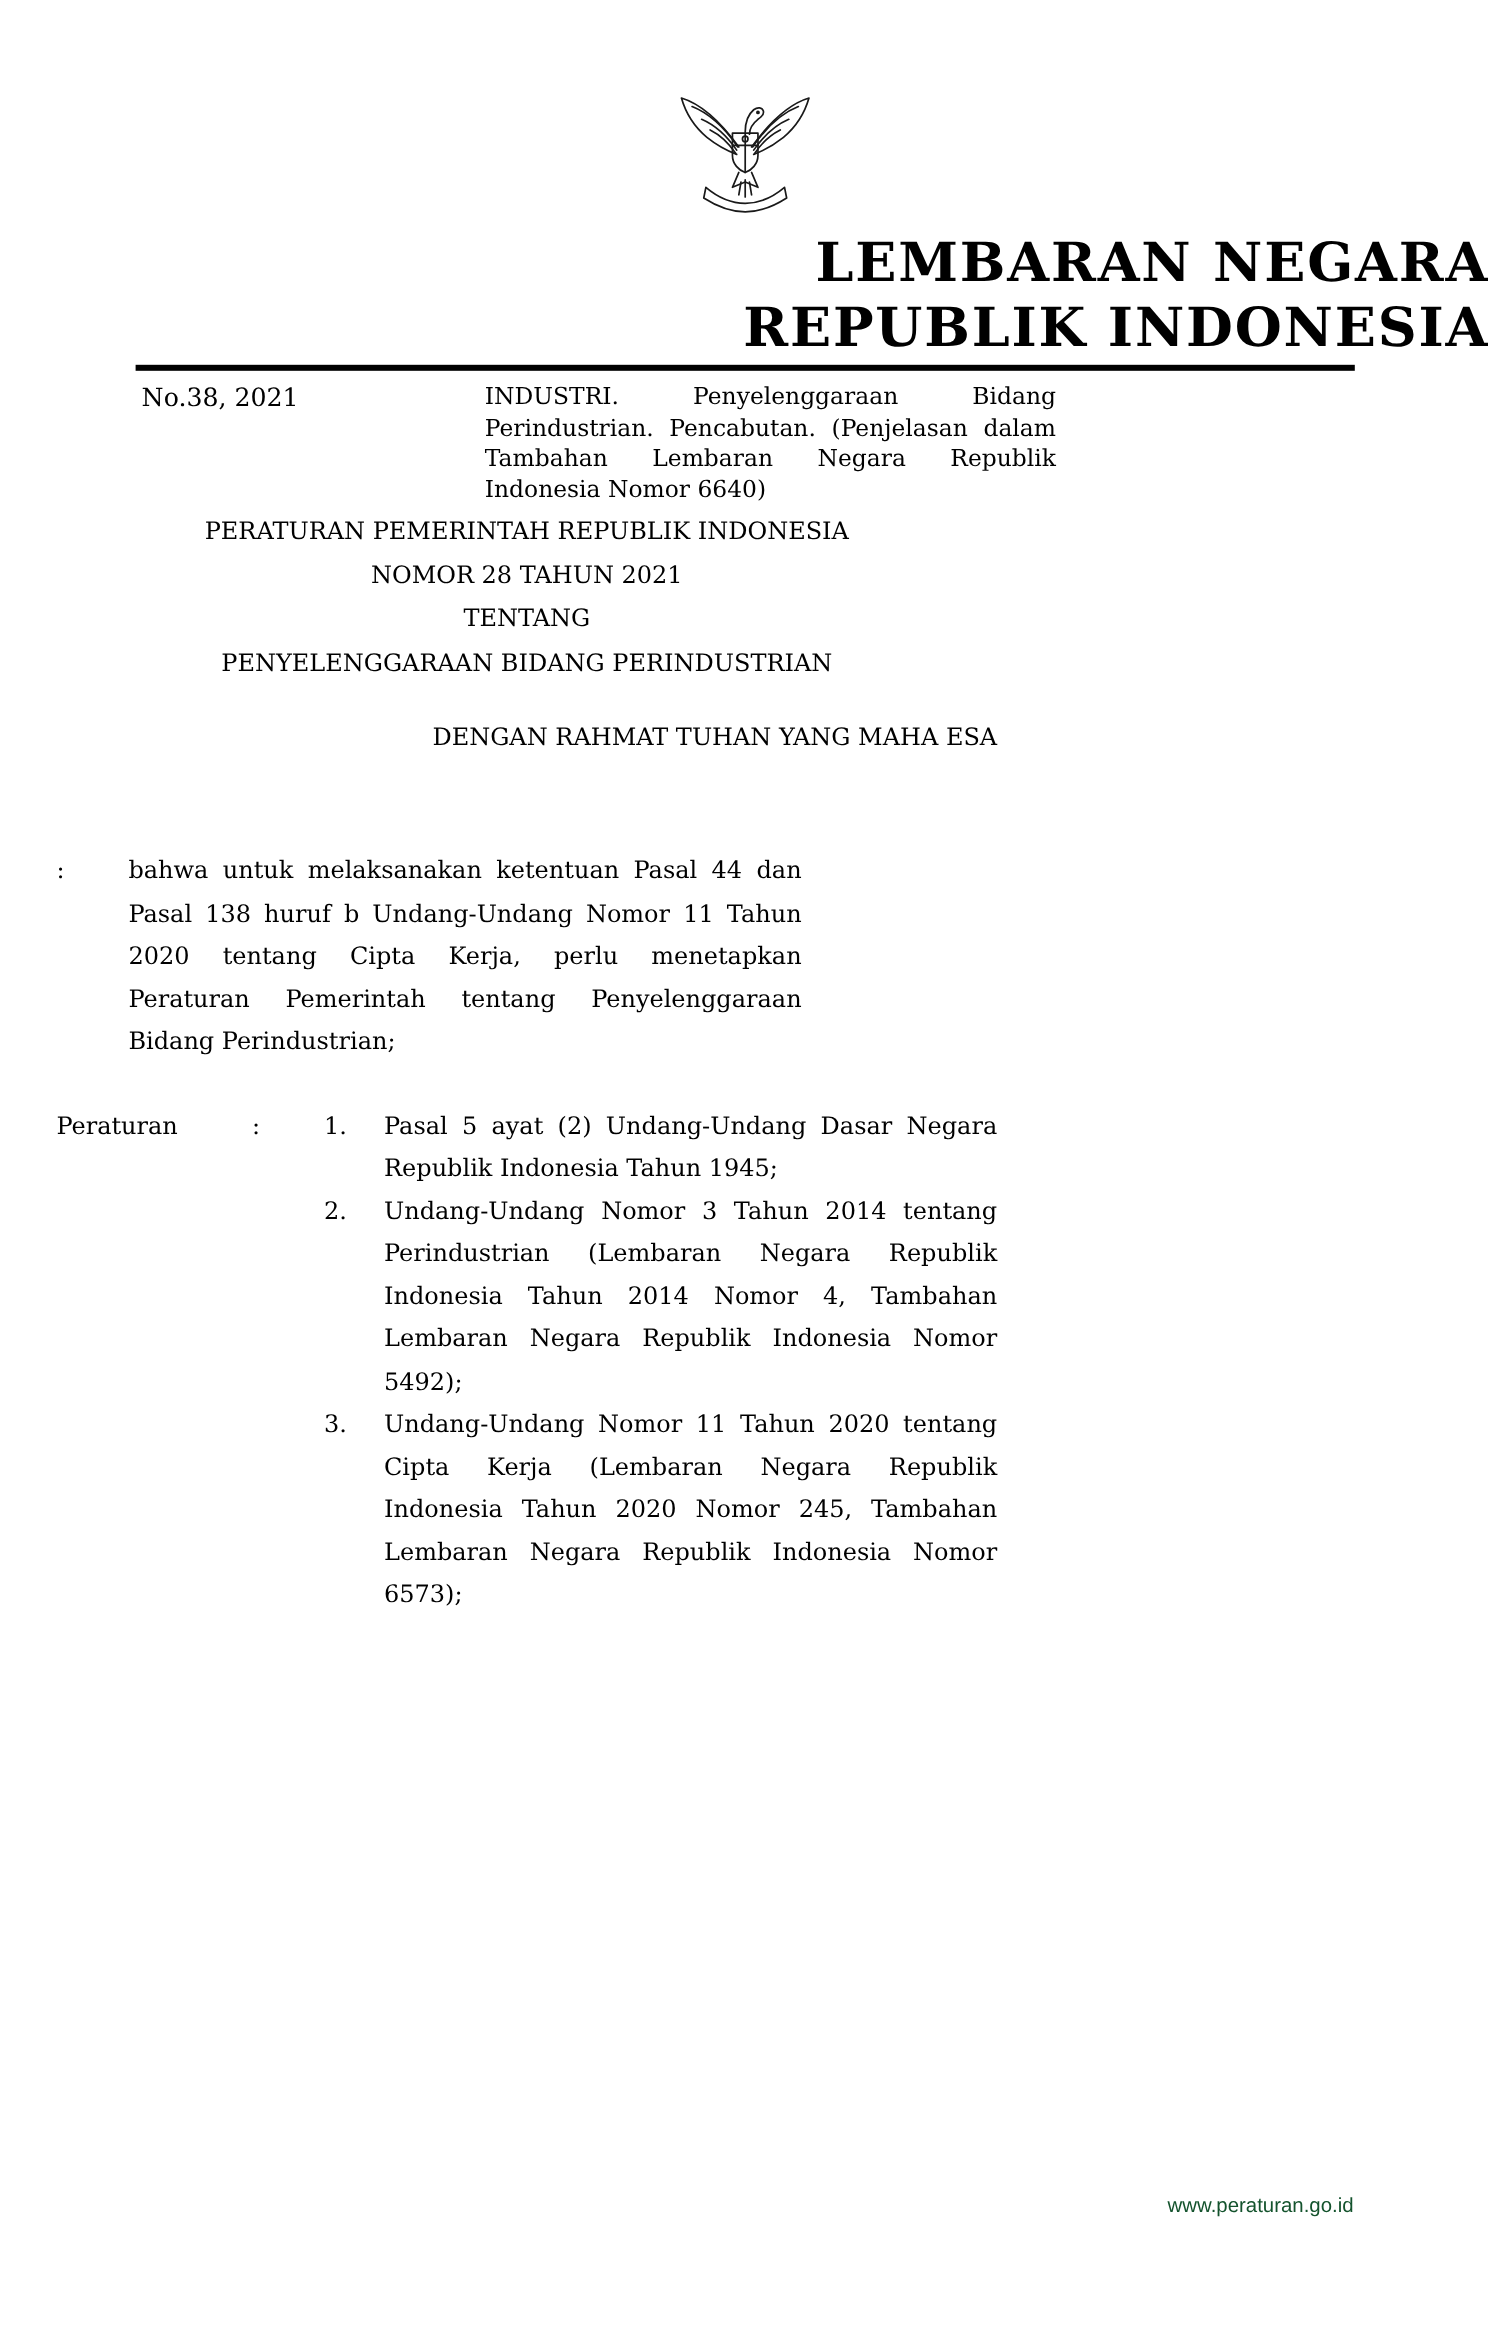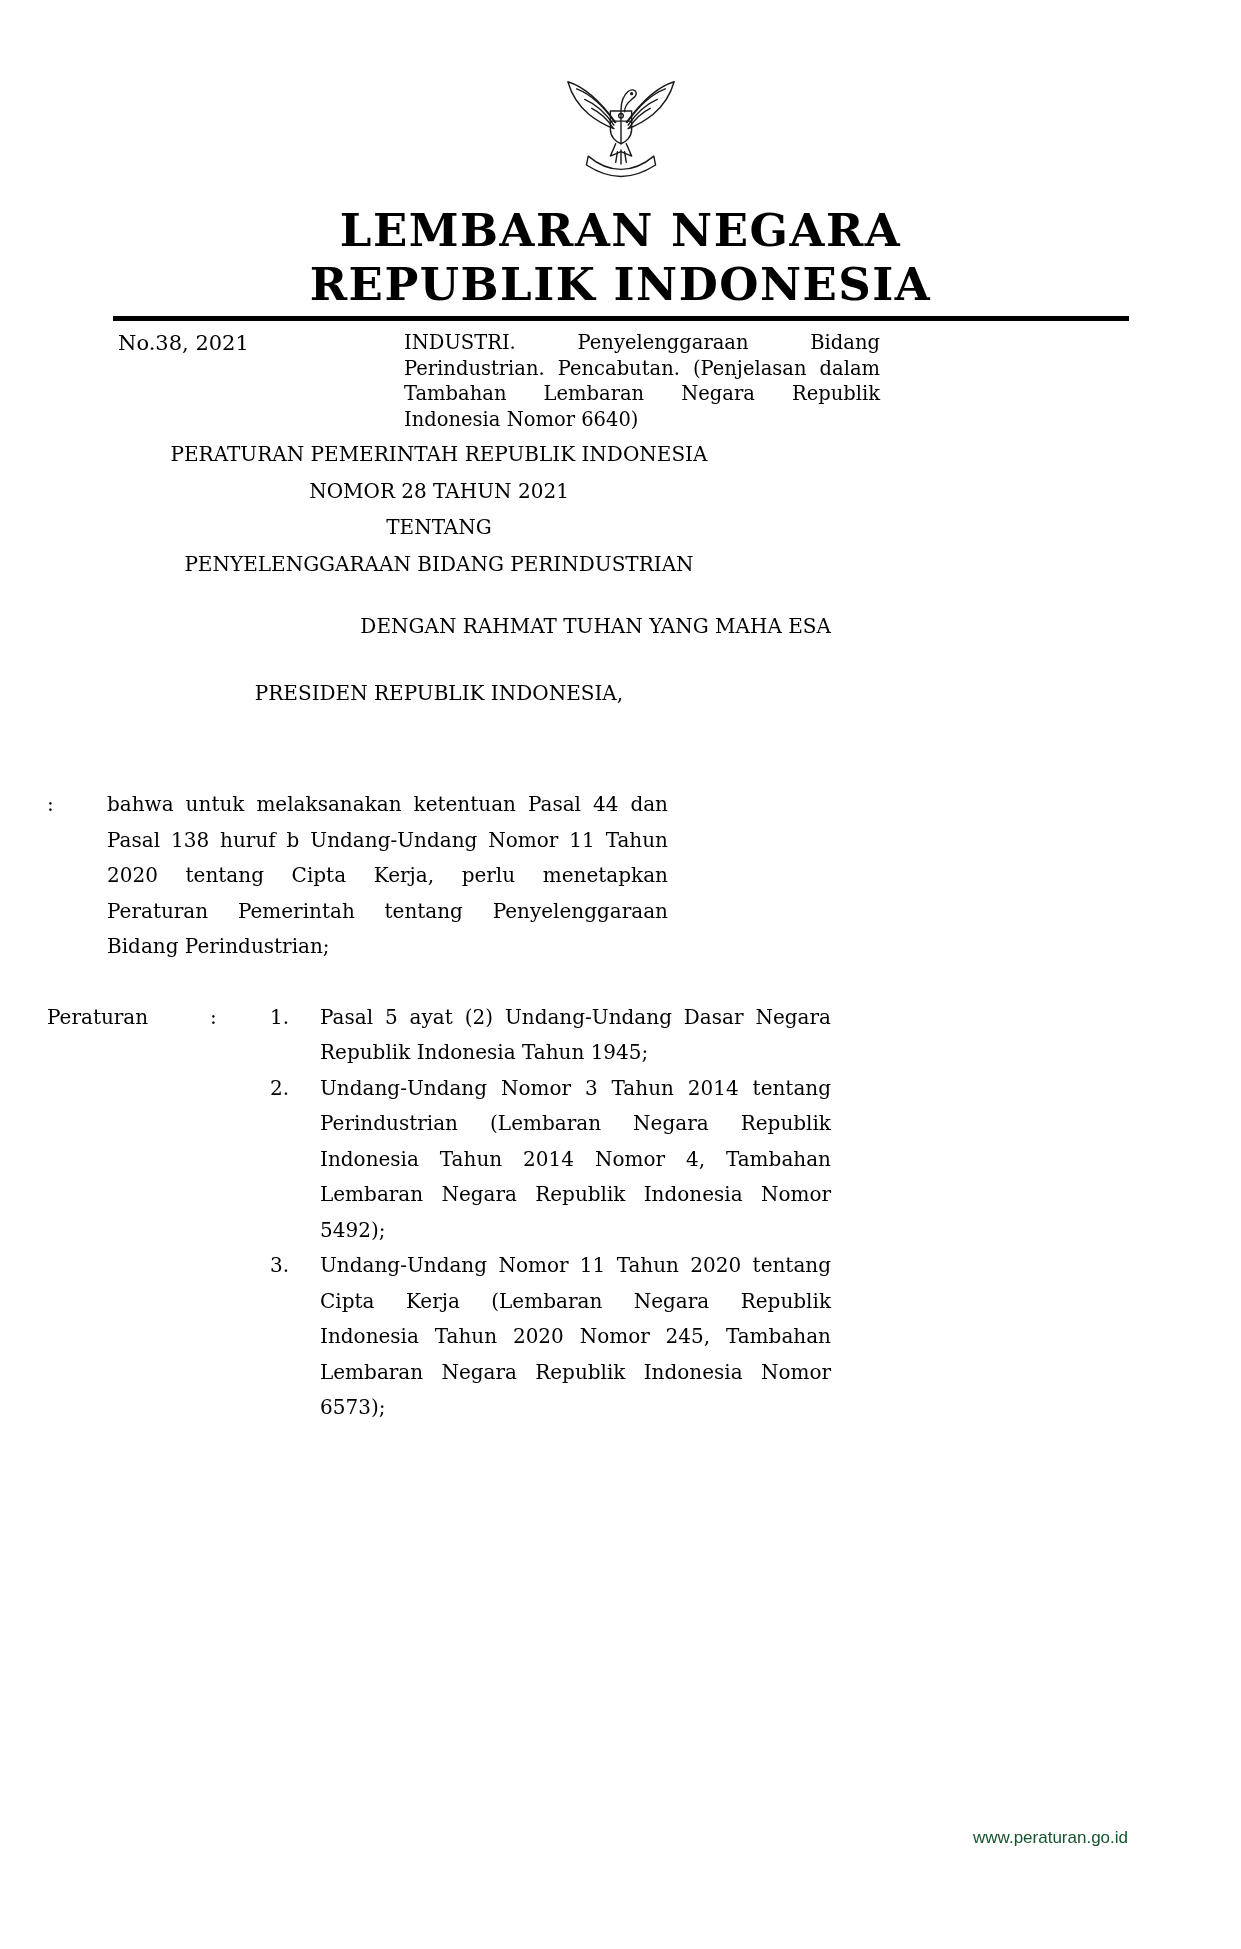--- a/index.html
+++ b/index.html
@@ -13,22 +13,21 @@
     position: relative;
     font-family: "DejaVu Serif", "Liberation Serif", serif;
     overflow: hidden;
   }
   .emblem-wrap {
     padding-top: 64px;
     text-align: center;
   }
   .emblem-wrap svg { display: inline-block; }
   .masthead {
-    margin-top: 12px;
-    text-align: center;
+    text-align: right;
     font-weight: 700;
     font-size: 45px;
     line-height: 54px;
     letter-spacing: 1.5px;
   }
   .rule {
     margin: 4px 0 0 113px;
     width: 1016px;
     height: 5px;
     background: #000000;
@@ -153,21 +152,20 @@
 
     <div class="reg-title">
       <div>PERATURAN PEMERINTAH REPUBLIK INDONESIA</div>
       <div>NOMOR 28 TAHUN 2021</div>
       <div>TENTANG</div>
       <div>PENYELENGGARAAN BIDANG PERINDUSTRIAN</div>
     </div>
 
     <div class="invocation">DENGAN RAHMAT TUHAN YANG MAHA ESA</div>
 
-    <div class="authority">PRESIDEN REPUBLIK INDONESIA,</div>
 
     <div class="clause considering">
       <div class="clause-colon">:</div>
       <div class="clause-body">bahwa untuk melaksanakan ketentuan Pasal 44 dan Pasal 138 huruf b Undang-Undang Nomor 11 Tahun 2020 tentang Cipta Kerja, perlu menetapkan Peraturan Pemerintah tentang Penyelenggaraan Bidang Perindustrian;</div>
     </div>
 
     <div class="clause legal-basis">
       <div class="clause-label">Peraturan</div>
       <div class="clause-colon">:</div>
       <div class="clause-body">

